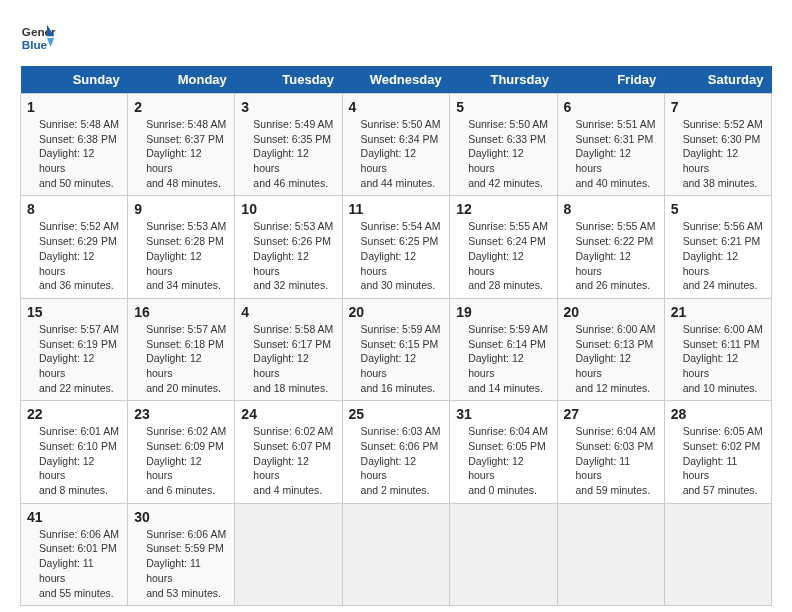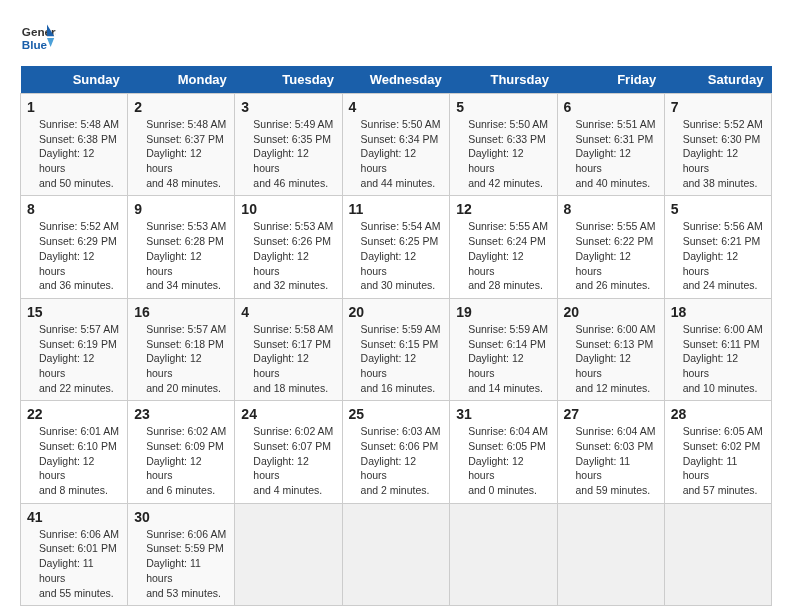--- a/index.html
+++ b/index.html
@@ -191,21 +191,21 @@
         </td>
         <td>
           <span class="day-num">19</span>
           <div class="day-detail">Sunrise: 5:59 AM<br>Sunset: 6:14 PM<br>Daylight: 12 hours<br>and 14 minutes.</div>
         </td>
         <td>
           <span class="day-num">20</span>
           <div class="day-detail">Sunrise: 6:00 AM<br>Sunset: 6:13 PM<br>Daylight: 12 hours<br>and 12 minutes.</div>
         </td>
         <td>
-          <span class="day-num">18</span>
+          <span class="day-num">21</span>
           <div class="day-detail">Sunrise: 6:00 AM<br>Sunset: 6:11 PM<br>Daylight: 12 hours<br>and 10 minutes.</div>
         </td>
       </tr>
       <tr>
         <td>
           <span class="day-num">22</span>
           <div class="day-detail">Sunrise: 6:01 AM<br>Sunset: 6:10 PM<br>Daylight: 12 hours<br>and 8 minutes.</div>
         </td>
         <td>
           <span class="day-num">23</span>

